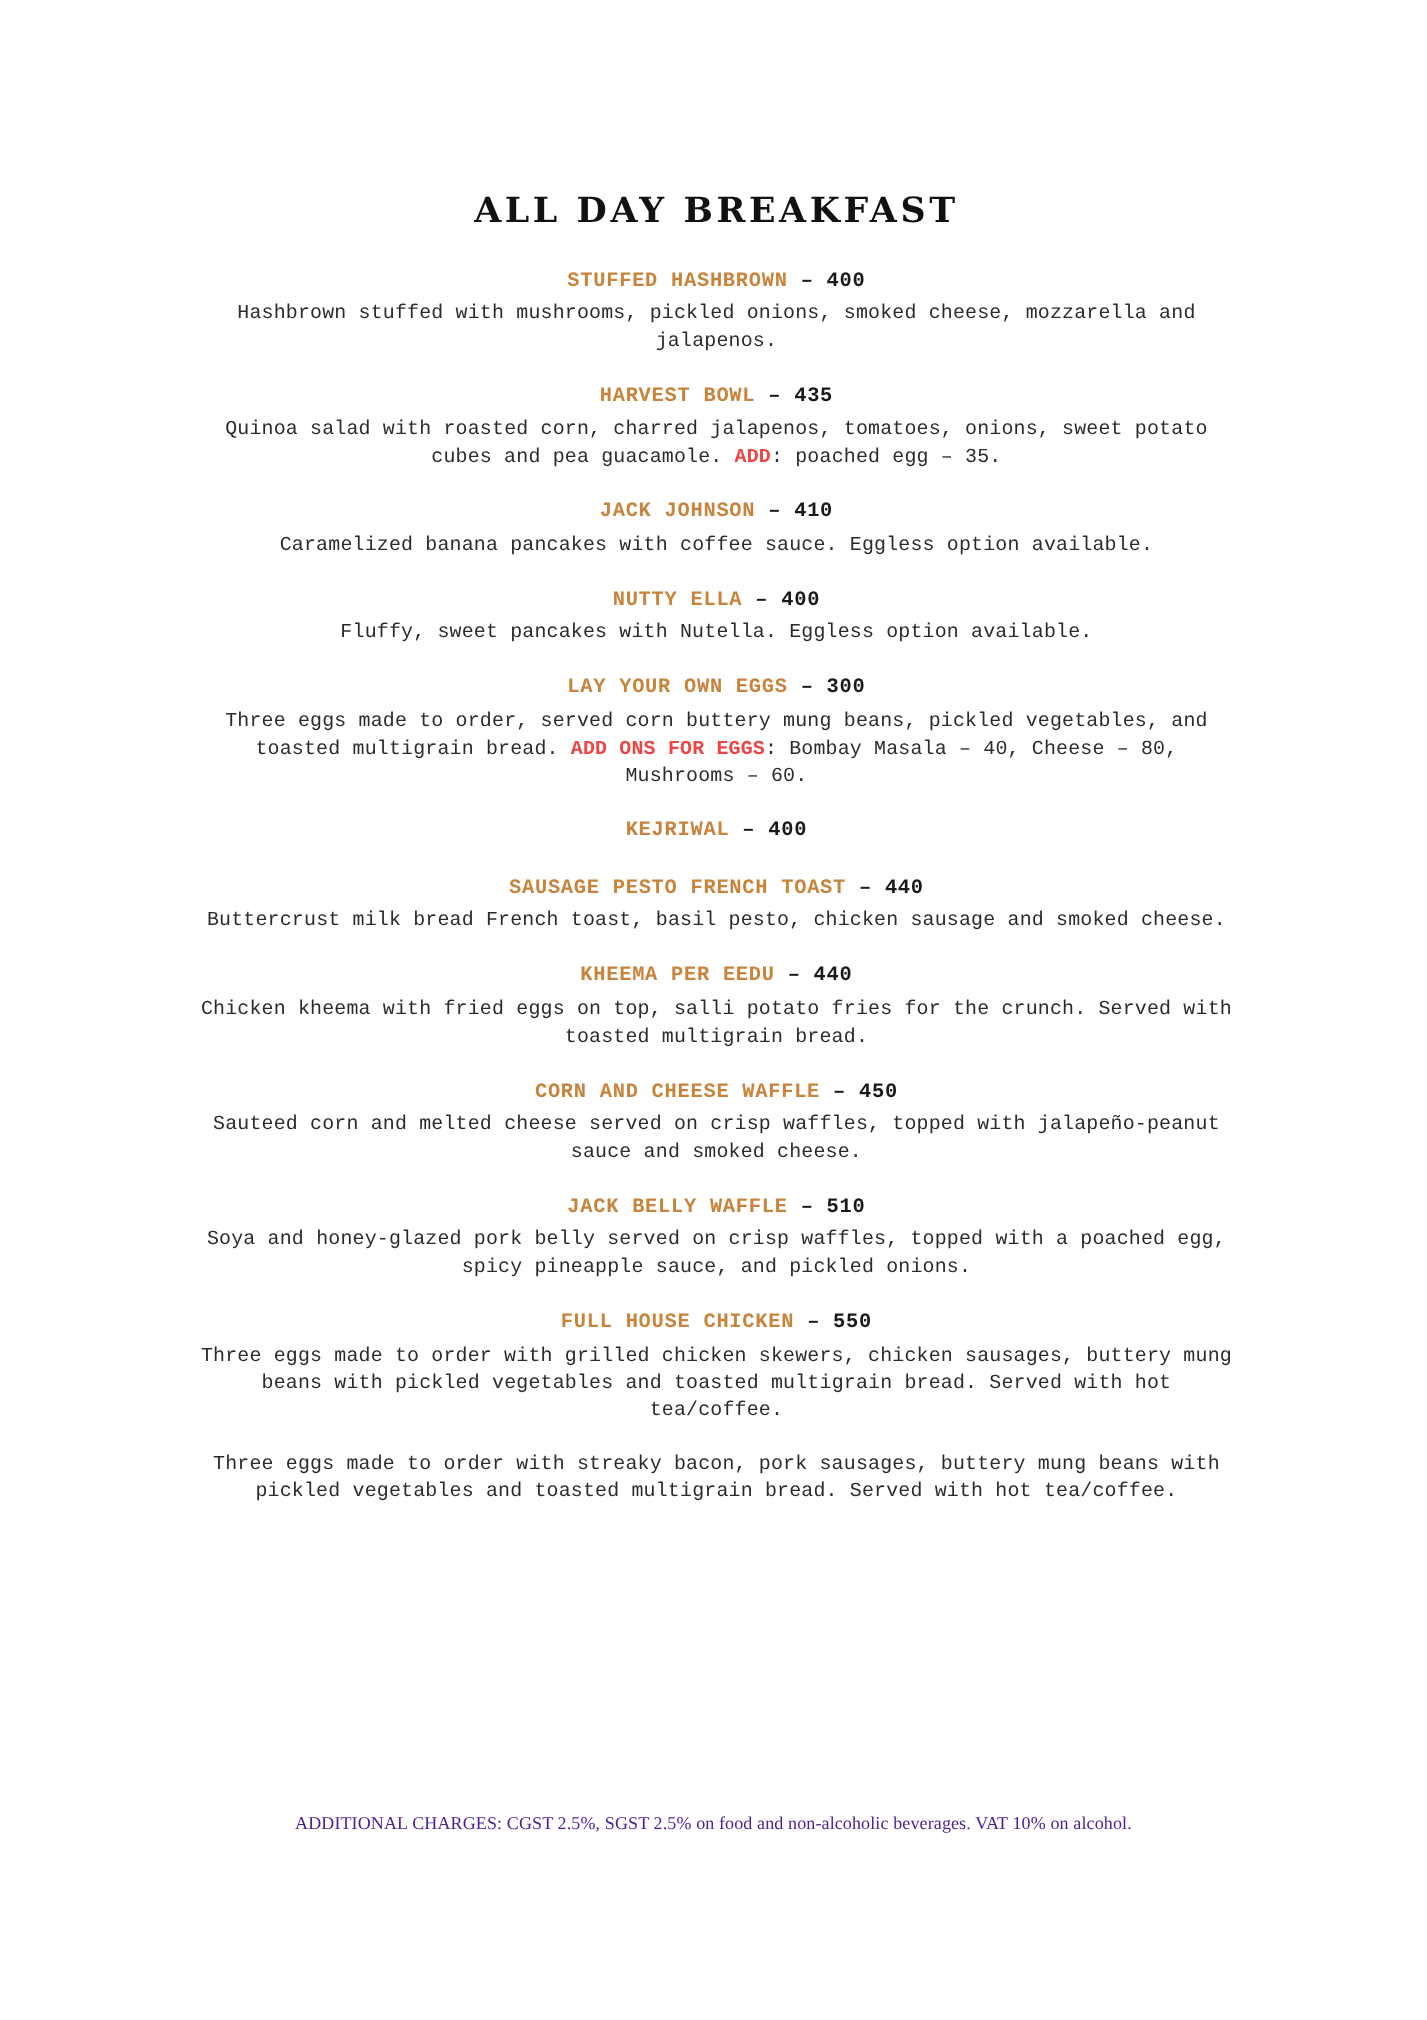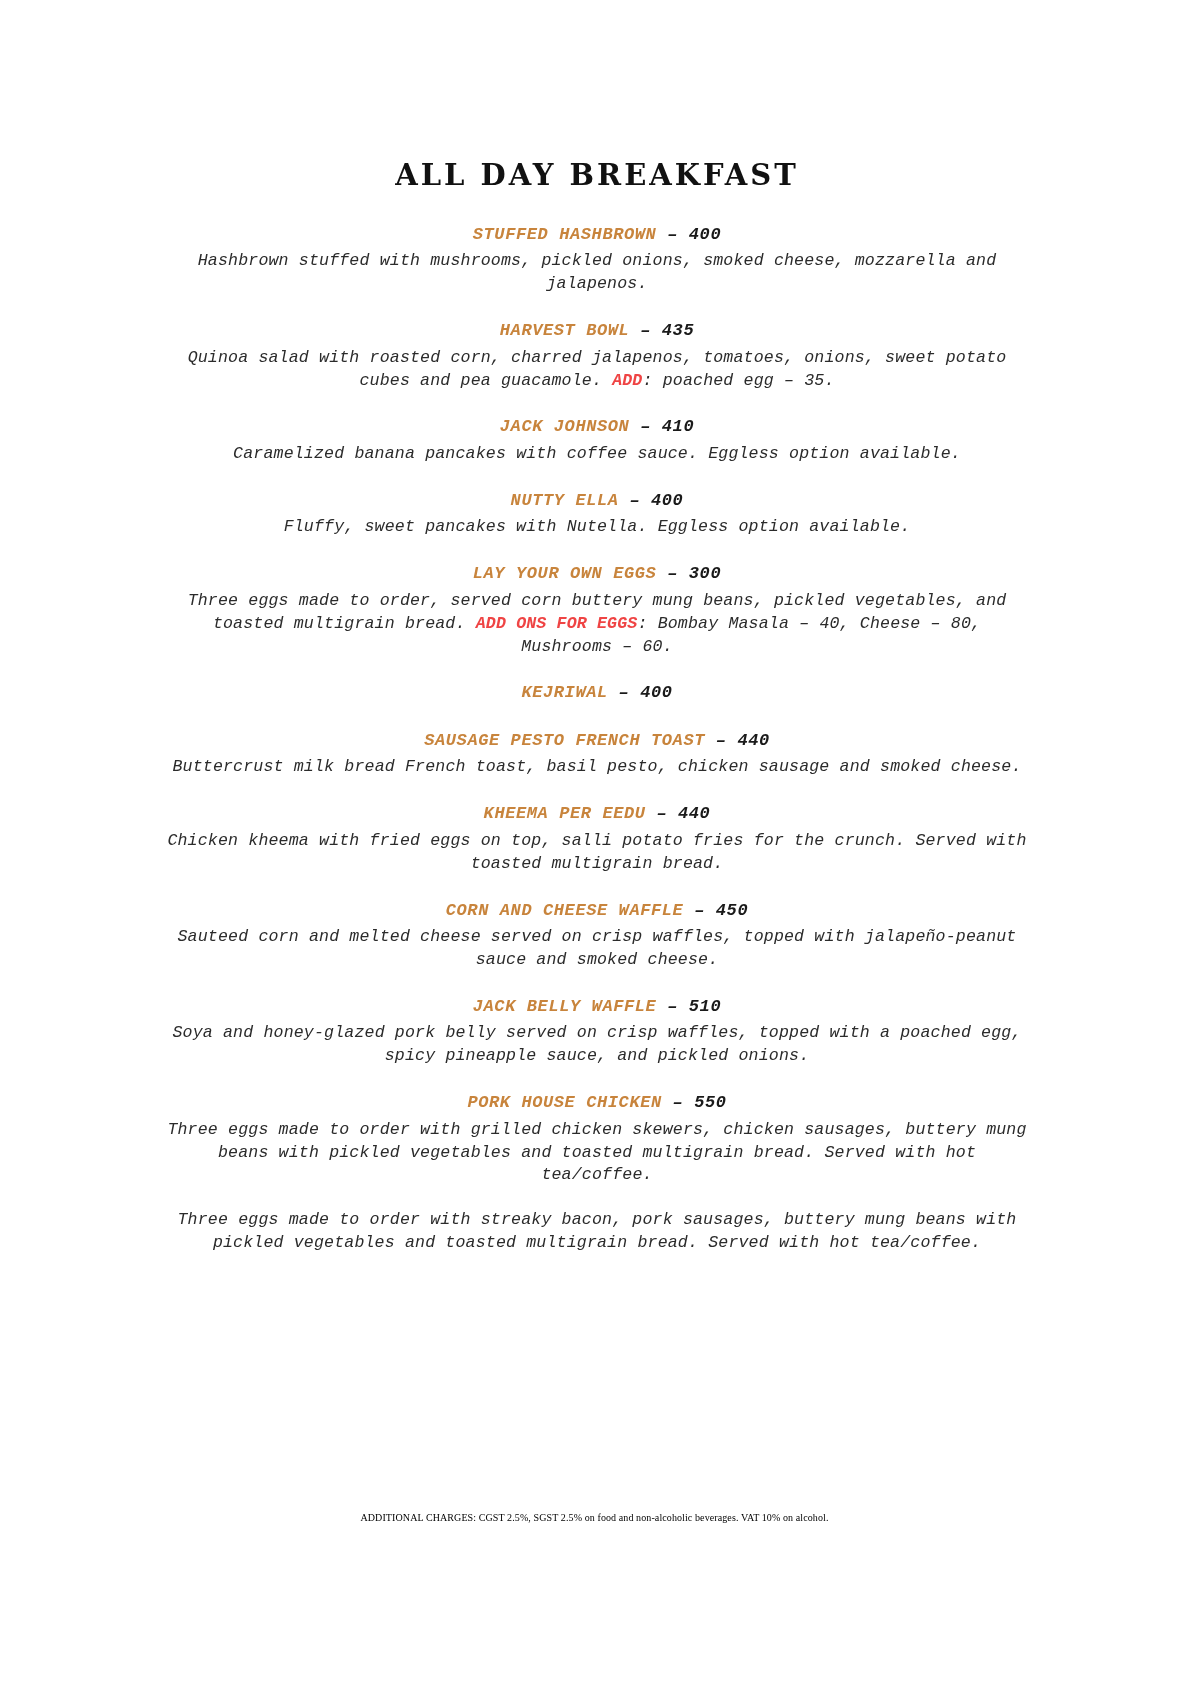--- a/index.html
+++ b/index.html
@@ -41,21 +41,20 @@
     color: #111111;
     margin: 0 0 30px 0;
     line-height: 1.1;
     white-space: pre;
   }
 
   .menu-list {
     margin: 16px;
     padding: 0;
     list-style: none;
-    font-style: italic;
   }
 
   .menu-item {
     margin: 0 0 22px 0;
     padding: 0;
   }
 
   .item-head {
     font-family: "Liberation Mono", "DejaVu Sans Mono", monospace;
     font-size: 17px;
@@ -91,22 +90,22 @@
     font-weight: bold;
   }
 
   .footer-note {
     position: absolute;
     left: 0;
     right: 0;
     top: 1512px;
     text-align: center;
     font-family: "Liberation Serif", "DejaVu Serif", serif;
-    font-size: 10px;
-    color: #000000;
+    font-size: 15px;
+    color: #4c1d95;
     letter-spacing: 0.1px;
   }
 </style>
 </head>
 <body>
 
 <div class="page">
 
   <div class="content">
 
@@ -146,21 +145,21 @@
         </li>
         <li class="menu-item">
           <div class="item-head"><span class="item-name">CORN AND CHEESE WAFFLE</span><span class="item-sep"> – </span><span class="item-price">450</span></div>
           <p class="item-desc"><span>Sauteed corn and melted cheese served on crisp waffles, topped with jalapeño-peanut sauce and smoked cheese.</span></p>
         </li>
         <li class="menu-item">
           <div class="item-head"><span class="item-name">JACK BELLY WAFFLE</span><span class="item-sep"> – </span><span class="item-price">510</span></div>
           <p class="item-desc"><span>Soya and honey-glazed pork belly served on crisp waffles, topped with a poached egg, spicy pineapple sauce, and pickled onions.</span></p>
         </li>
         <li class="menu-item">
-          <div class="item-head"><span class="item-name">PORK HOUSE CHICKEN</span><span class="item-sep"> – </span><span class="item-price">550</span></div>
+          <div class="item-head"><span class="item-name">FULL HOUSE CHICKEN</span><span class="item-sep"> – </span><span class="item-price">550</span></div>
           <p class="item-desc"><span>Three eggs made to order with grilled chicken skewers, chicken sausages, buttery mung beans with pickled vegetables and toasted multigrain bread. Served with hot tea/coffee.</span></p>
         </li>
         <li class="menu-item">
           <p class="item-desc"><span>Three eggs made to order with streaky bacon, pork sausages, buttery mung beans with pickled vegetables and toasted multigrain bread. Served with hot tea/coffee.</span></p>
         </li>
       </ul>
 
   </div>
 
   <div class="footer-note">ADDITIONAL CHARGES: CGST 2.5%, SGST 2.5% on food and non-alcoholic beverages. VAT 10% on alcohol.</div>

